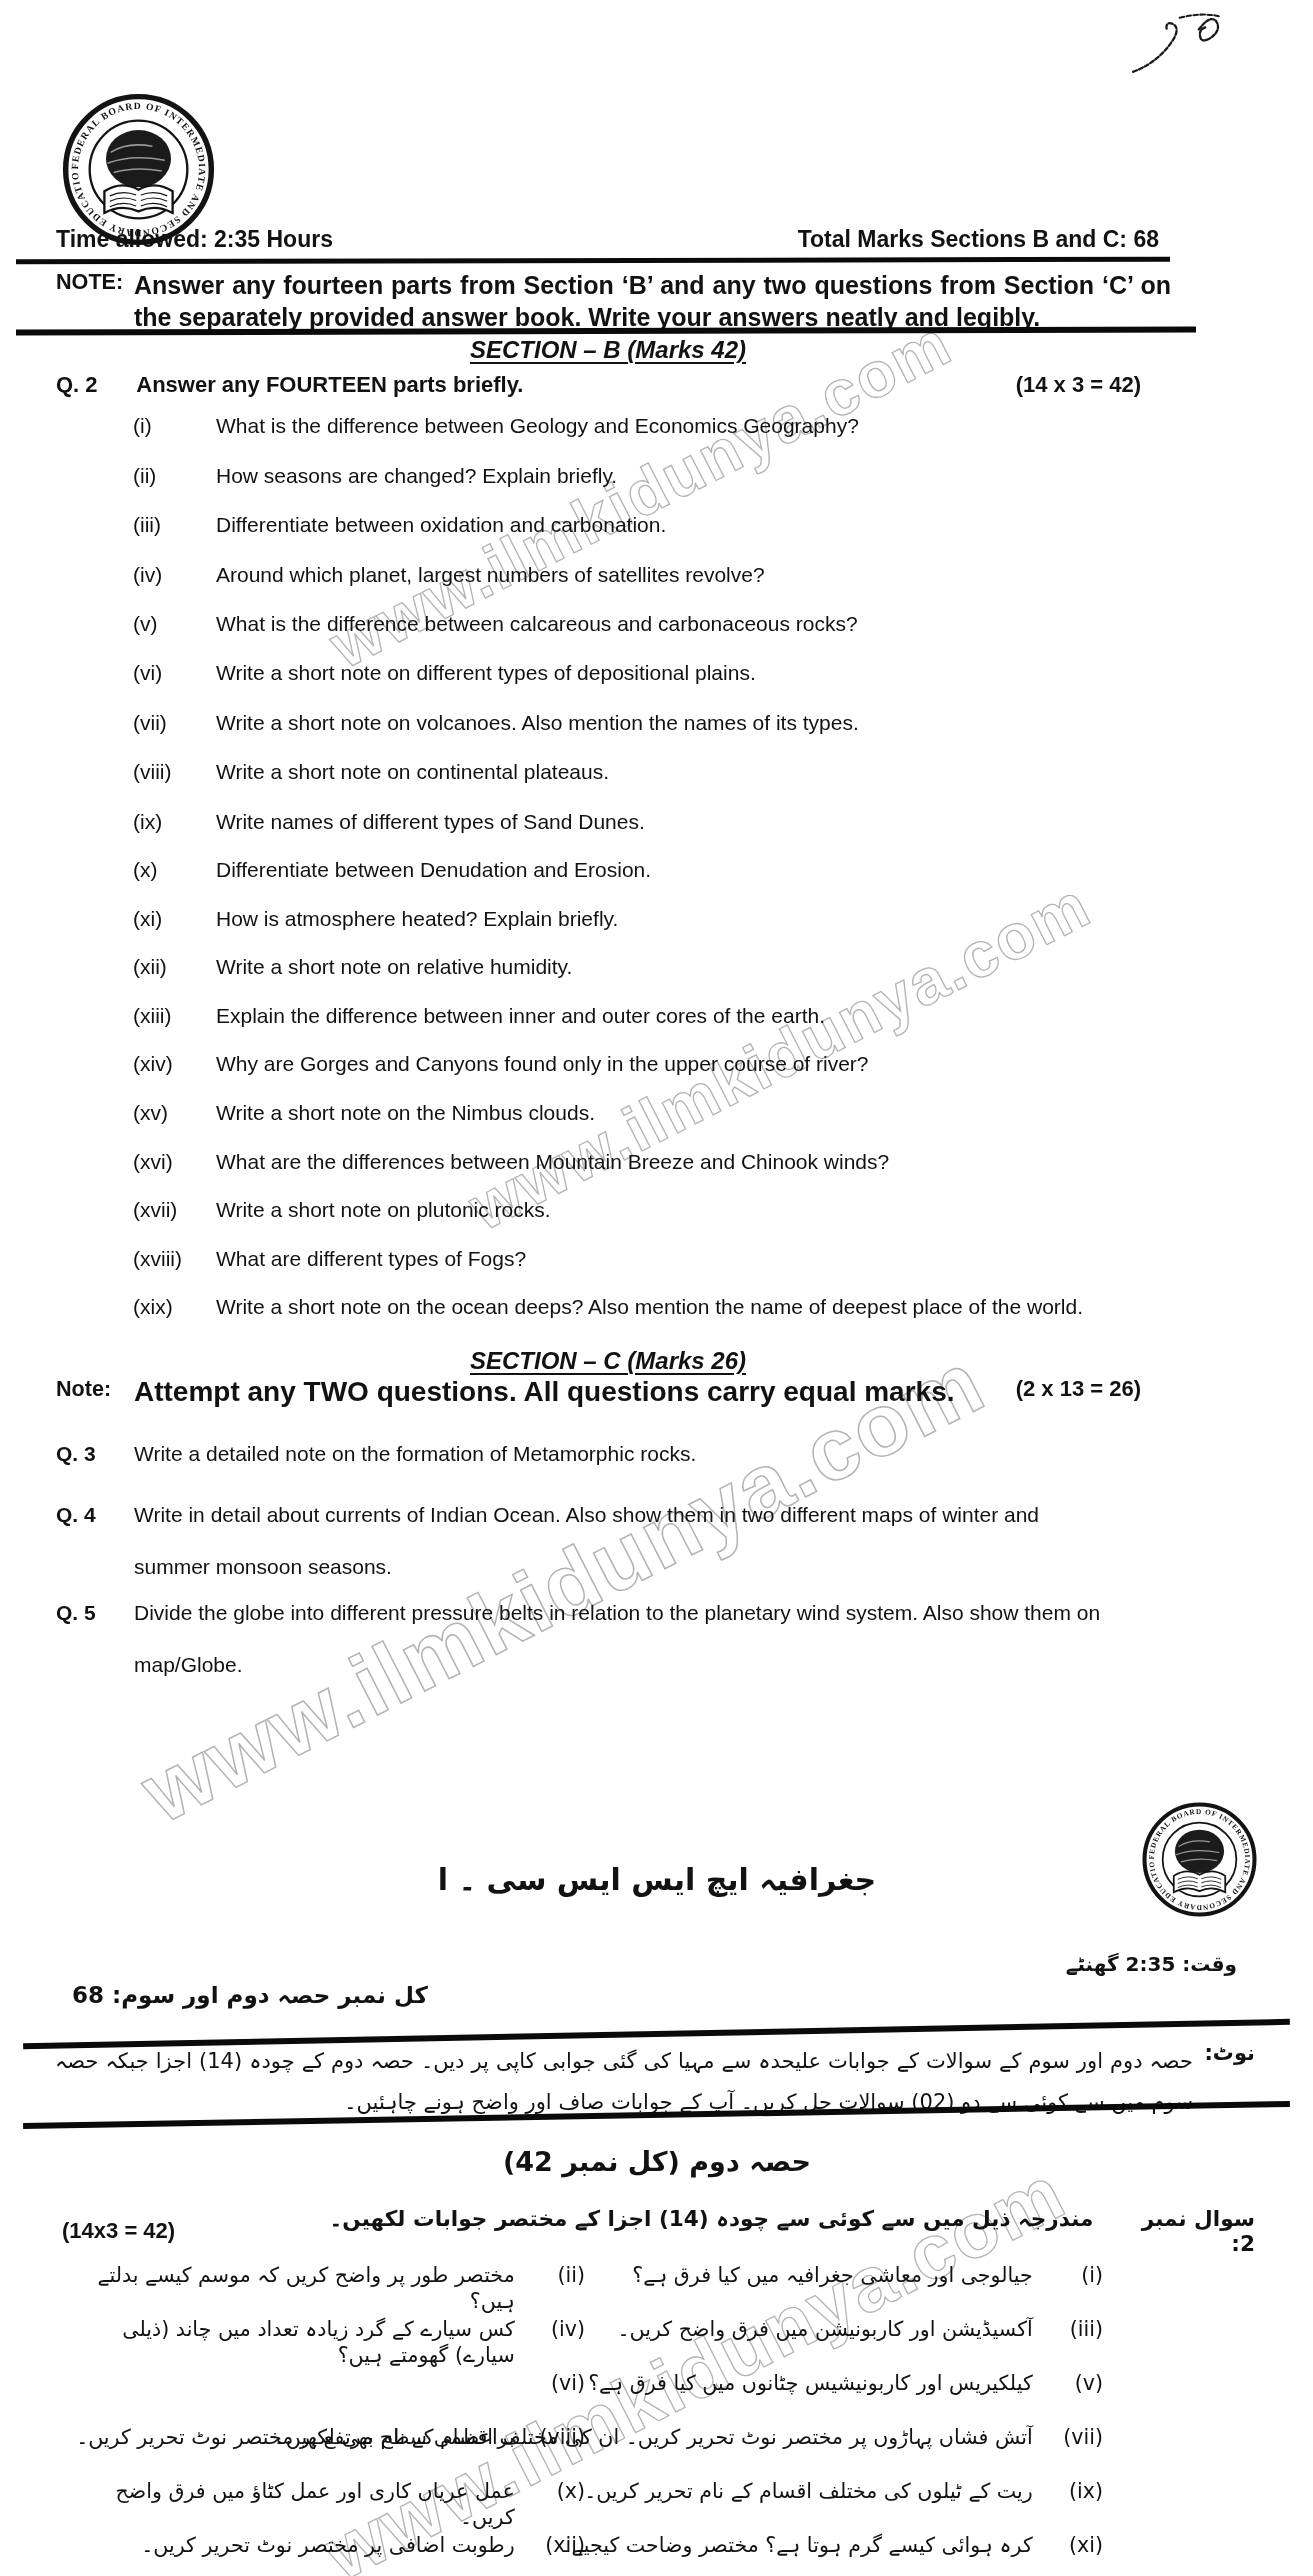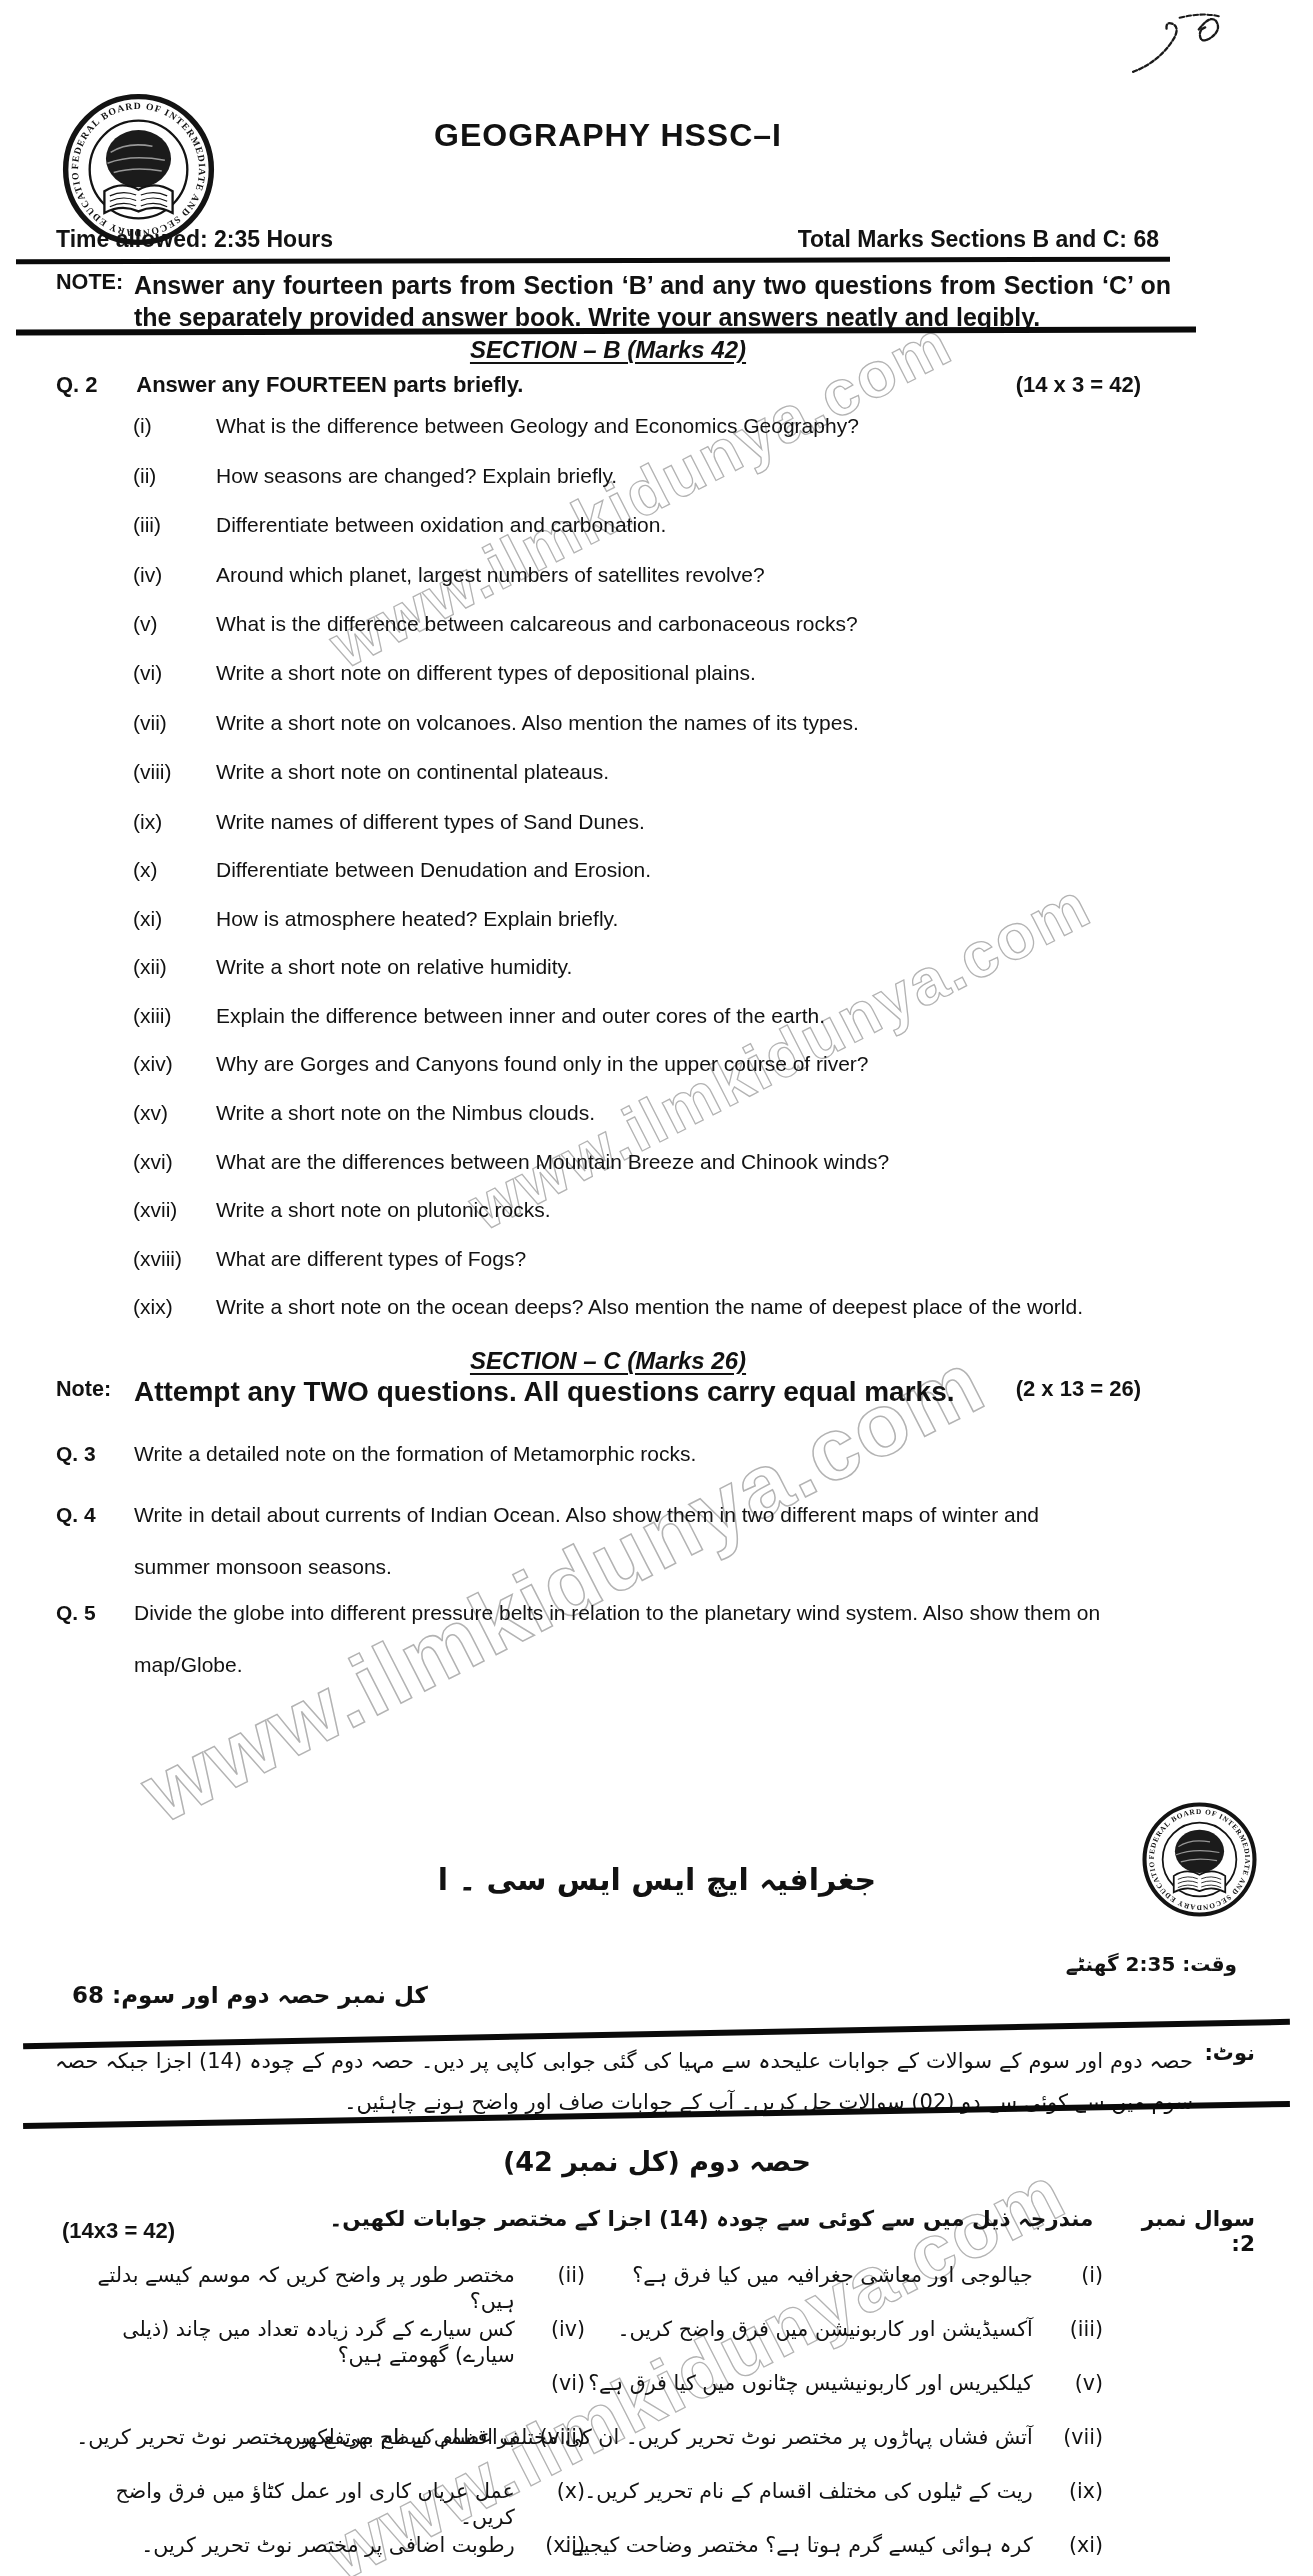--- a/index.html
+++ b/index.html
@@ -127,21 +127,20 @@
   <svg class="squiggle" viewBox="0 0 200 160">
     <path d="M15,115 Q60,98 85,58 Q96,38 82,32 Q70,28 73,44" fill="none" stroke="#1a1a1a" stroke-width="4" stroke-dasharray="7 4" stroke-linecap="round"></path>
     <path d="M128,42 Q148,16 158,28 Q168,44 146,58 Q131,66 130,52 Q129,41 141,38" fill="none" stroke="#1a1a1a" stroke-width="4" stroke-dasharray="6 3" stroke-linecap="round"></path>
     <path d="M95,22 Q135,12 165,20" fill="none" stroke="#1a1a1a" stroke-width="3.5" stroke-dasharray="8 4" stroke-linecap="round"></path>
   </svg>
 
   <svg class="seal seal-en" viewBox="0 0 300 300" width="155" height="155">
       <use href="#seal"></use>
     </svg>
 
-  <div class="title">GEOGRAPHY HSSC–I</div>
   <div class="time-allowed">Time allowed:  2:35 Hours</div>
   <div class="total-marks">Total Marks Sections B and C: 68</div>
 
   <div class="rule rule-1"></div>
 
   <div class="note-row">
     <span class="note-label">NOTE:</span>
     <span class="note-text">Answer any fourteen parts from Section ‘B’ and any two questions from Section ‘C’ on the separately provided answer book. Write your answers neatly and legibly.</span>
   </div>
 

